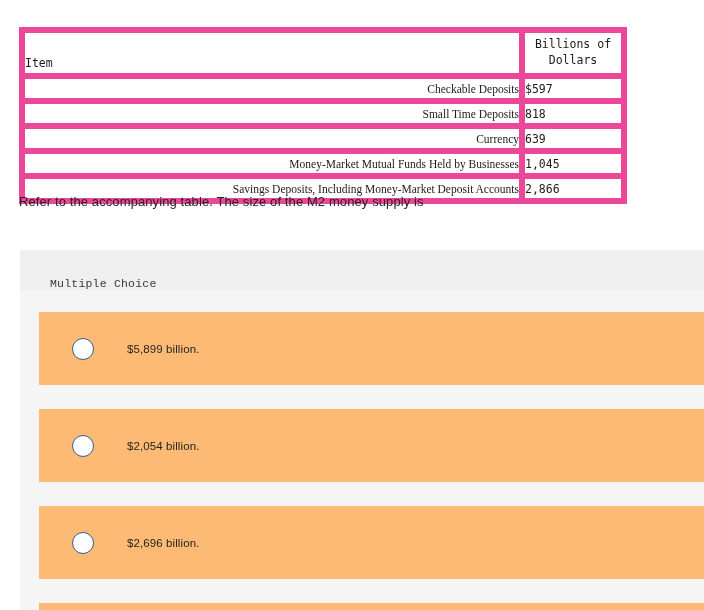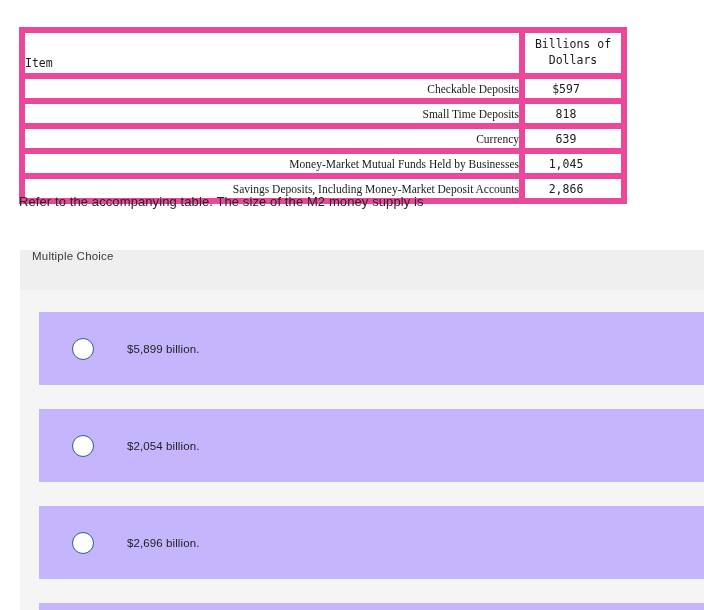--- a/index.html
+++ b/index.html
@@ -54,21 +54,21 @@
   }
   table.money-table td.item-cell {
     height: 19px;
     text-align: right;
     padding-left: 10px;
     white-space: nowrap;
     font-family: Liberation Serif, serif;
   }
   table.money-table td.val-cell {
     height: 19px;
-    text-align: center;
+    text-align: left;
     padding-right: 14px;
     white-space: nowrap;
   }
 
   
   .prompt {
     position: absolute;
     left: 19px;
     top: 194px;
     font-size: 13px;
@@ -82,34 +82,35 @@
     left: 20px;
     top: 250px;
     right: 0;
     bottom: 0;
     background: #f5f5f5;
   }
   .choice-card-header {
     height: 40px;
     background: #efefef;
     display: flex;
-    align-items: flex-start;
-    padding-left: 12px;
+    align-items: flex-end;
+    padding-left: 30px;
     box-sizing: border-box;
+    font-family: Liberation Mono, monospace;
   }
   .choice-card-header-label {
     font-size: 11.5px;
     color: #3a3a3a;
     letter-spacing: 0.2px;
   }
   .choice-list {
     padding-top: 22px;
   }
   .choice-row {
-    background: #c4b5fd;
+    background: #fdba74;
     margin-left: 19px;
     height: 73px;
     display: flex;
     align-items: center;
     margin-bottom: 24px;
   }
   .radio-outer {
     width: 22px;
     height: 22px;
     border: 1.6px solid #2f5e8e;

